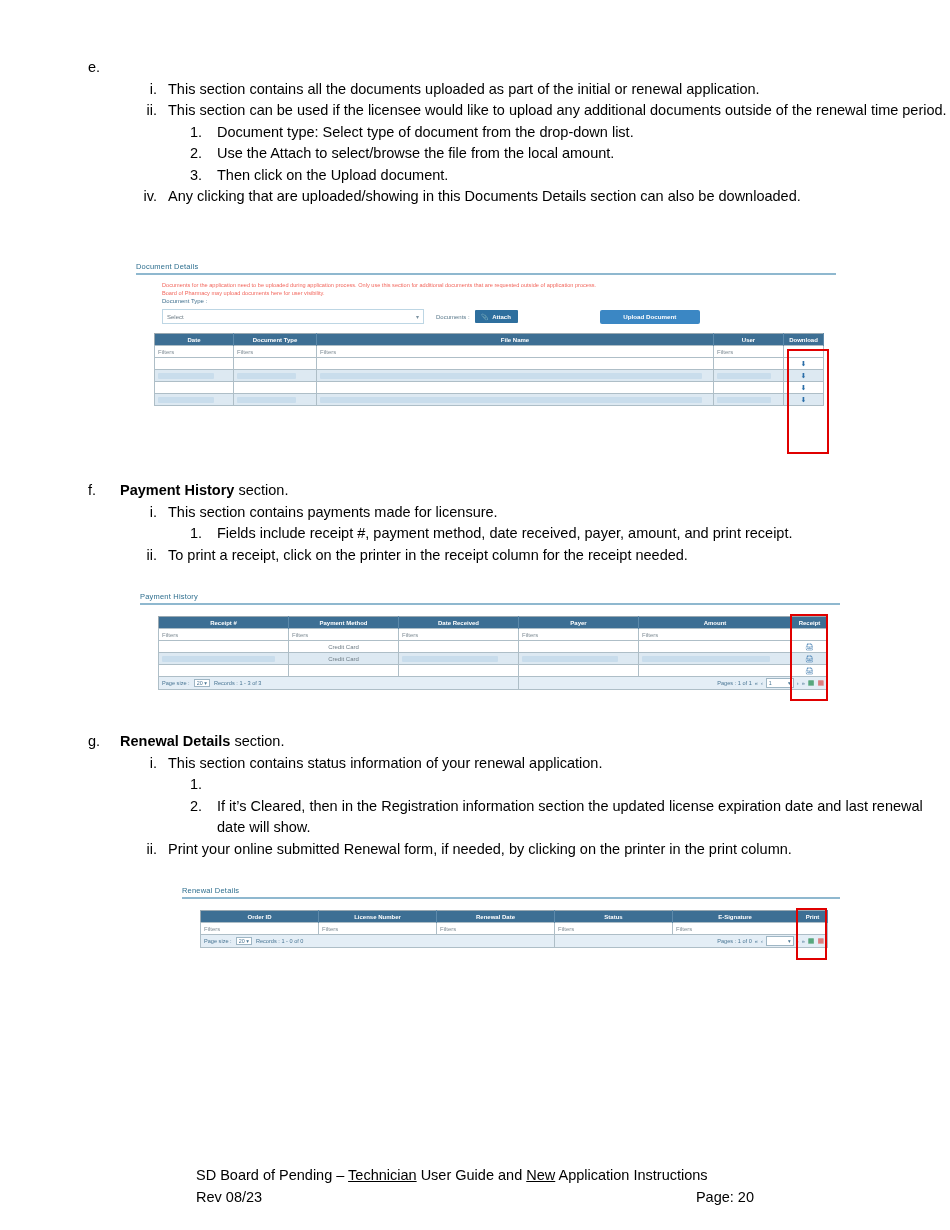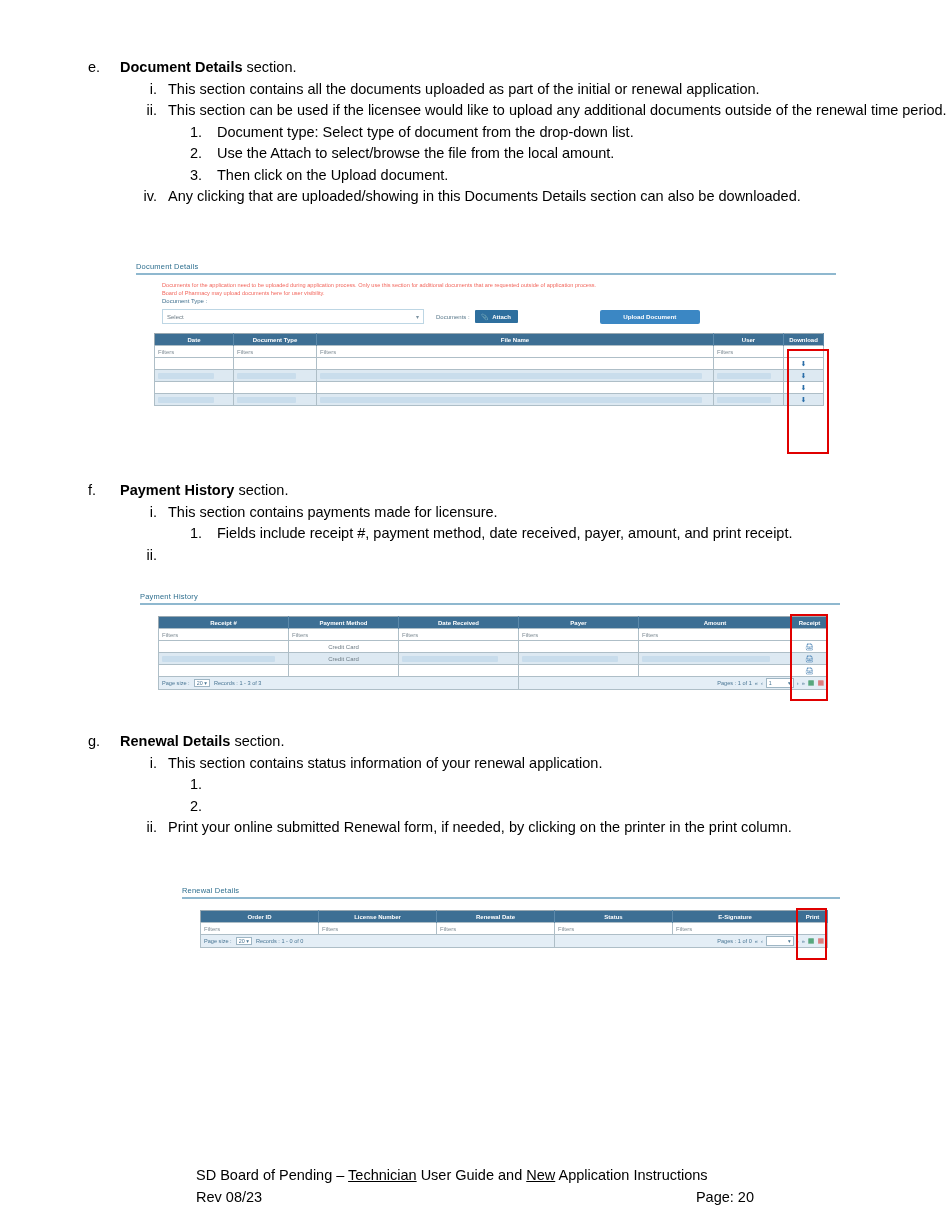--- a/index.html
+++ b/index.html
@@ -227,21 +227,20 @@
     width: 558px;
   }
 </style>
 </head>
 <body>
 
 <div class="doc-body" style="top:57px;">
 
   <div class="lvl-a">
     <span class="marker">e.</span>
-    <span class="txt"><b class="strong">Document Details</b><span> section.</span></span>
   </div>
 
   <div class="lvl-i">
     <span class="marker">i.</span>
     <span class="txt">This section contains all the documents uploaded as part of the initial or renewal application.</span>
   </div>
   <div class="lvl-i">
     <span class="marker">ii.</span>
     <span class="txt">This section can be used if the licensee would like to upload any additional documents outside of the renewal time period.</span>
   </div>
@@ -273,37 +272,39 @@
   <div class="lvl-i">
     <span class="marker">i.</span>
     <span class="txt">This section contains payments made for licensure.</span>
   </div>
   <div class="lvl-1">
     <span class="marker">1.</span>
     <span class="txt">Fields include receipt #, payment method, date received, payer, amount, and print receipt.</span>
   </div>
   <div class="lvl-i">
     <span class="marker">ii.</span>
+    <span class="txt">To print a receipt, click on the printer in the receipt column for the receipt needed.</span>
   </div>
 </div>
 
 <div class="doc-body" style="top:731px;">
   <div class="lvl-a">
     <span class="marker">g.</span>
     <span class="txt"><b class="strong">Renewal Details</b><span> section.</span></span>
   </div>
   <div class="lvl-i">
     <span class="marker">i.</span>
     <span class="txt">This section contains status information of your renewal application.</span>
   </div>
   <div class="lvl-1">
     <span class="marker">1.</span>
   </div>
   <div class="lvl-1">
     <span class="marker">2.</span>
+    <span class="txt">If it’s Cleared, then in the Registration information section the updated license expiration date and last renewal date will show.</span>
   </div>
   <div class="lvl-i">
     <span class="marker">ii.</span>
     <span class="txt">Print your online submitted Renewal form, if needed, by clicking on the printer in the print column.</span>
   </div>
 </div>
 
 <div class="shot" style="left:136px; top:262px; width:700px; height:196px;">
 
   <div class="sect-title">Document Details</div>

